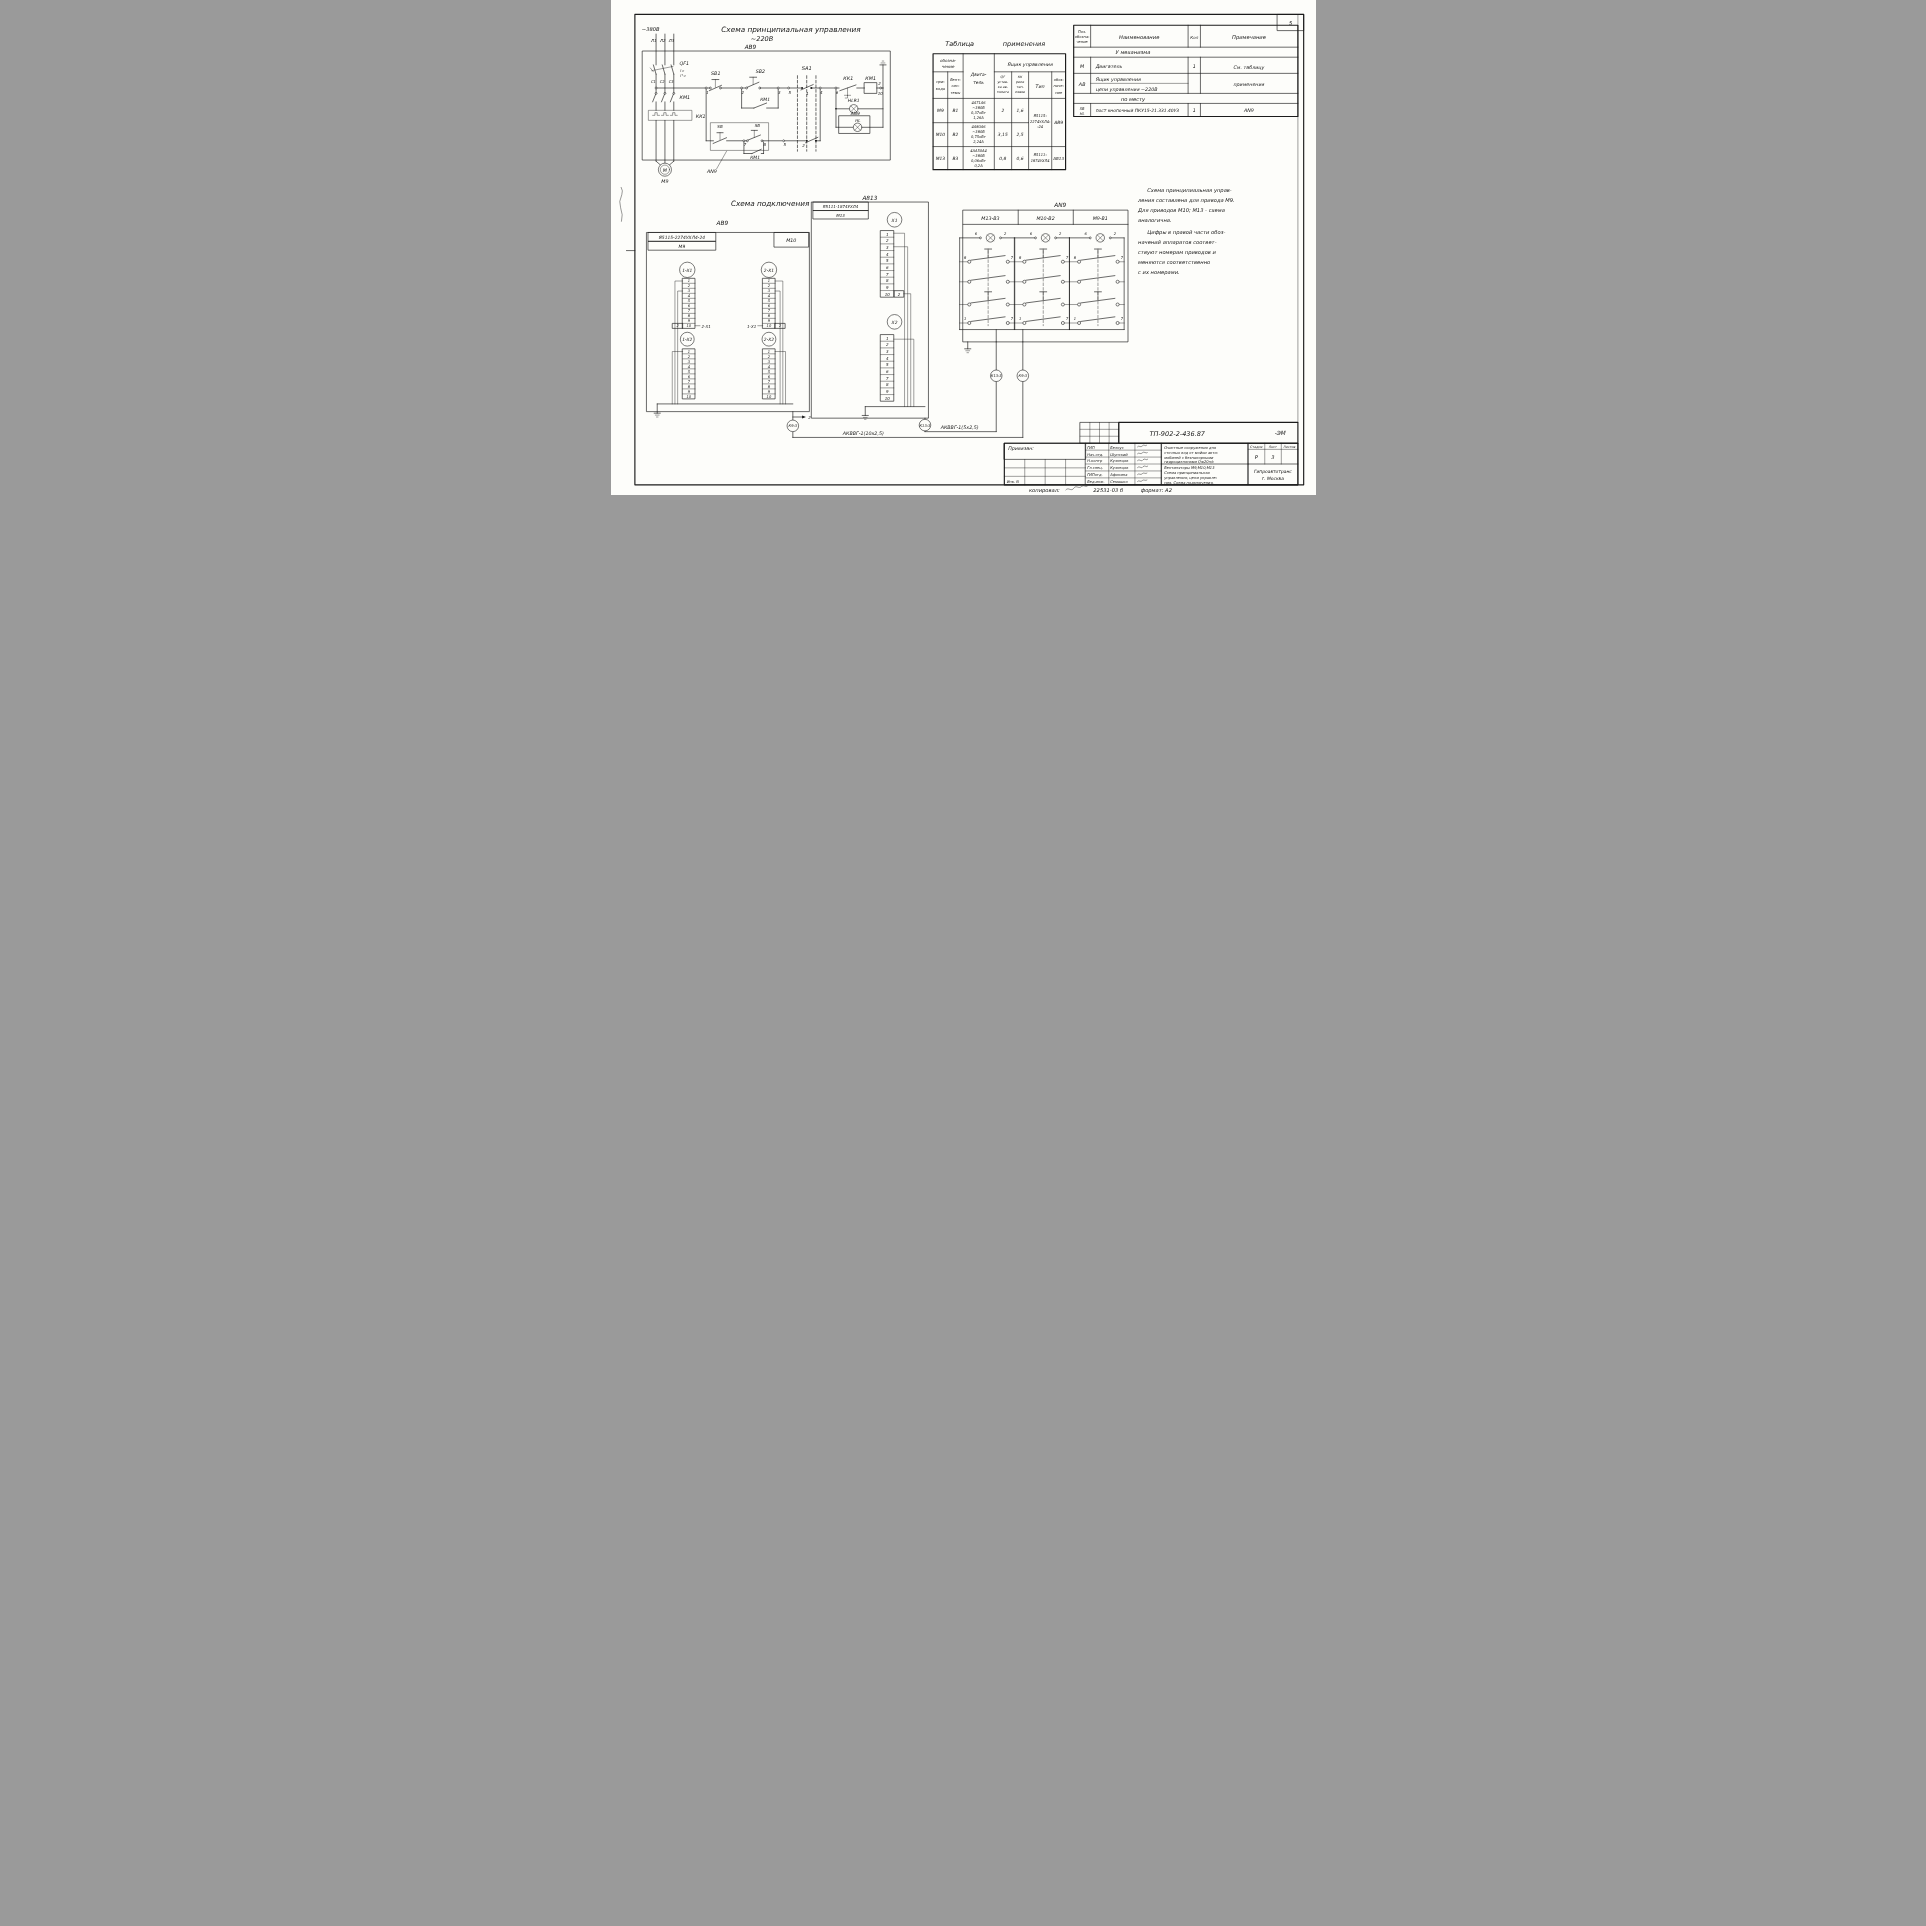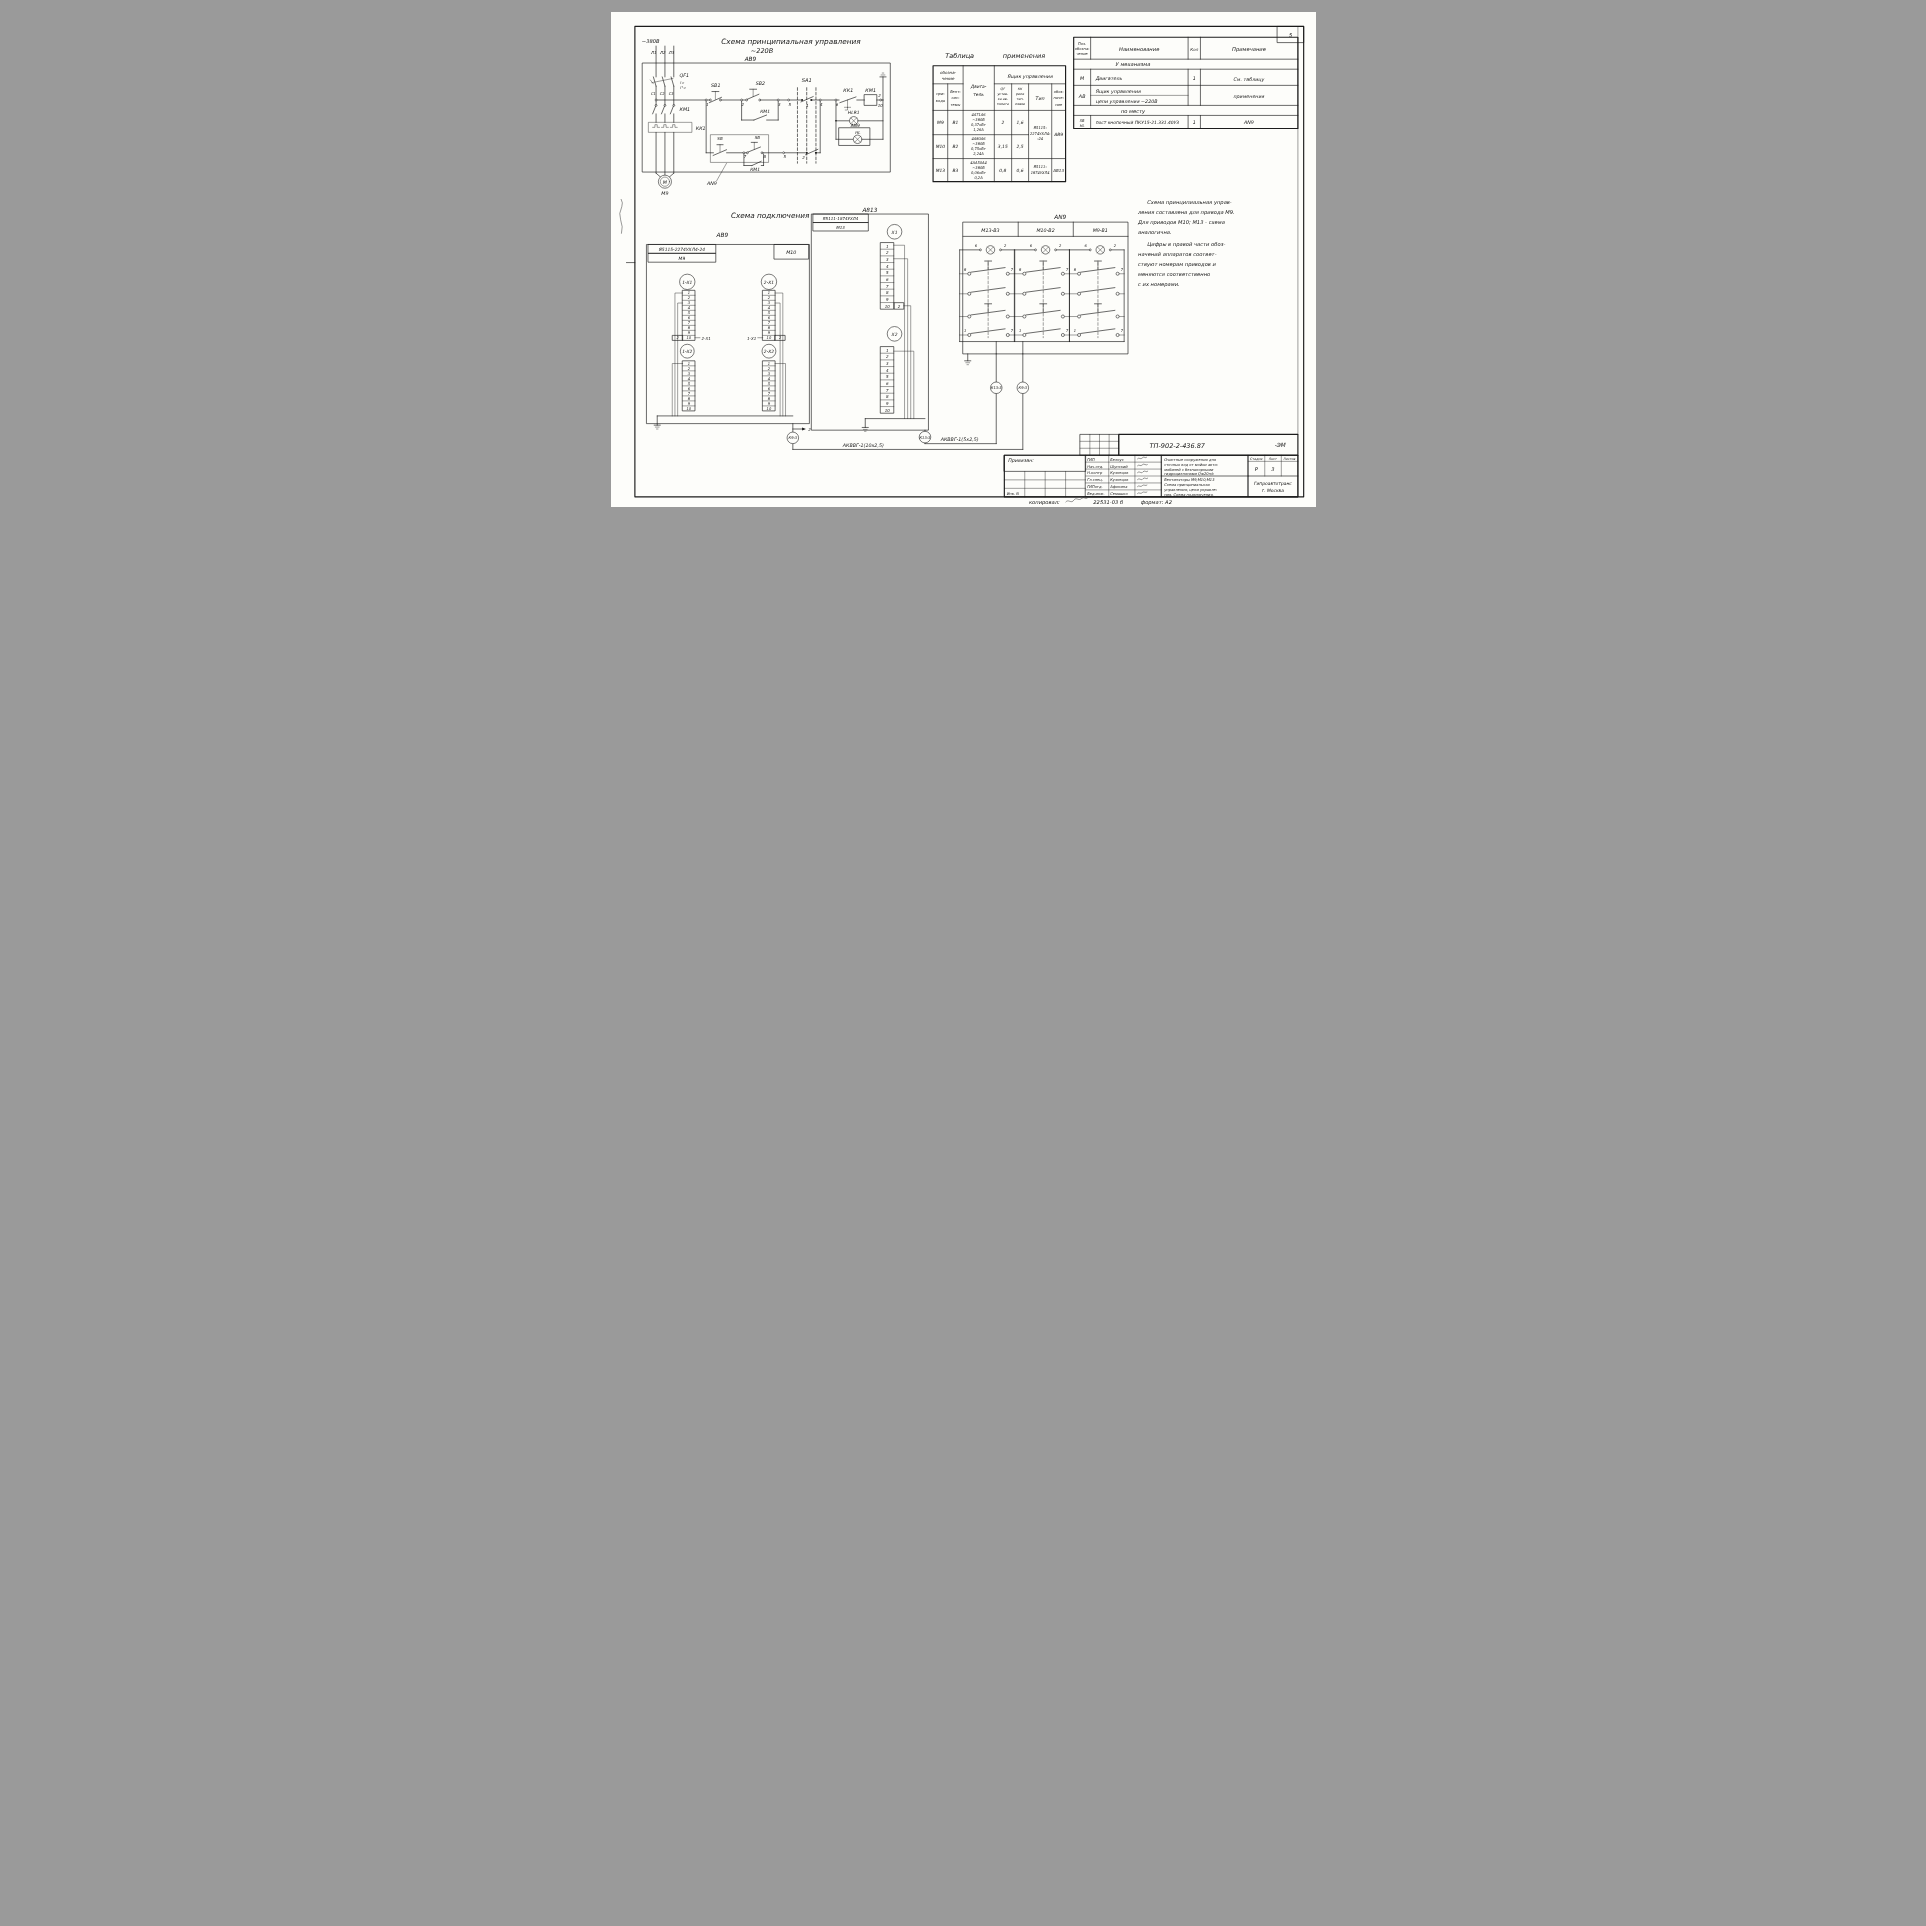--- a/index.html
+++ b/index.html
@@ -1,16 +1,16 @@
 <!DOCTYPE html>
 <html style="font-size:6.2px"><head>
 <meta charset="utf-8">
 <style>
   html,body{margin:0;padding:0;background:#9a9a9a;}
-  #sheet{position:relative;width:705px;height:495px;background:#fdfdfa;margin:12px auto;
+  #sheet{position:relative;width:705px;height:495px;background:#fdfdfa;margin:0 auto;
          font-family:"DejaVu Sans",sans-serif;}
   svg{position:absolute;left:0;top:0;}
   text{font-family:"DejaVu Sans",sans-serif;font-style:italic;fill:#161616;text-anchor:middle;}
   .t8{font-size:8.5px}.t9{font-size:9.5px}.t10{font-size:10.5px}.t11{font-size:11.5px}
   .t12{font-size:12.5px}.t13{font-size:13.5px}.t15{font-size:15px}.t17{font-size:17px}.t19{font-size:19px}
   .as{text-anchor:start}.ae{text-anchor:end}
   .ln{stroke:#1c1c1c;stroke-width:1.7;fill:none;stroke-linecap:round;stroke-linejoin:round}
   .lt{stroke-width:1.1}.lk{stroke-width:3}.dsh{stroke-dasharray:7 5}
   .nd{fill:#fdfdfa;stroke:#1c1c1c;stroke-width:1.5}
   .dot{fill:#1c1c1c;stroke:none}

